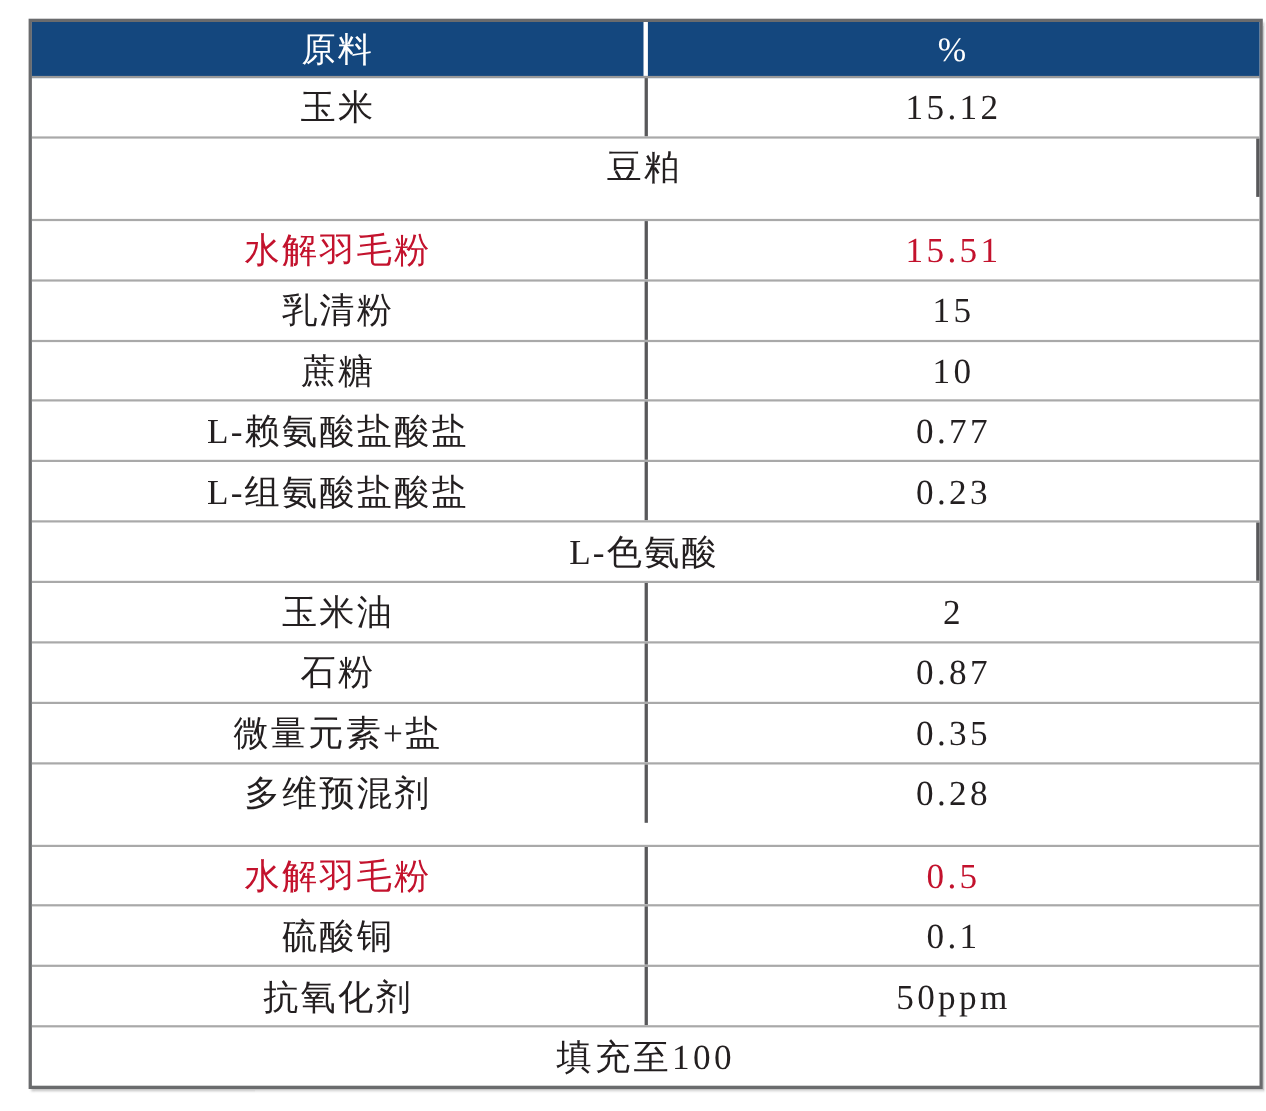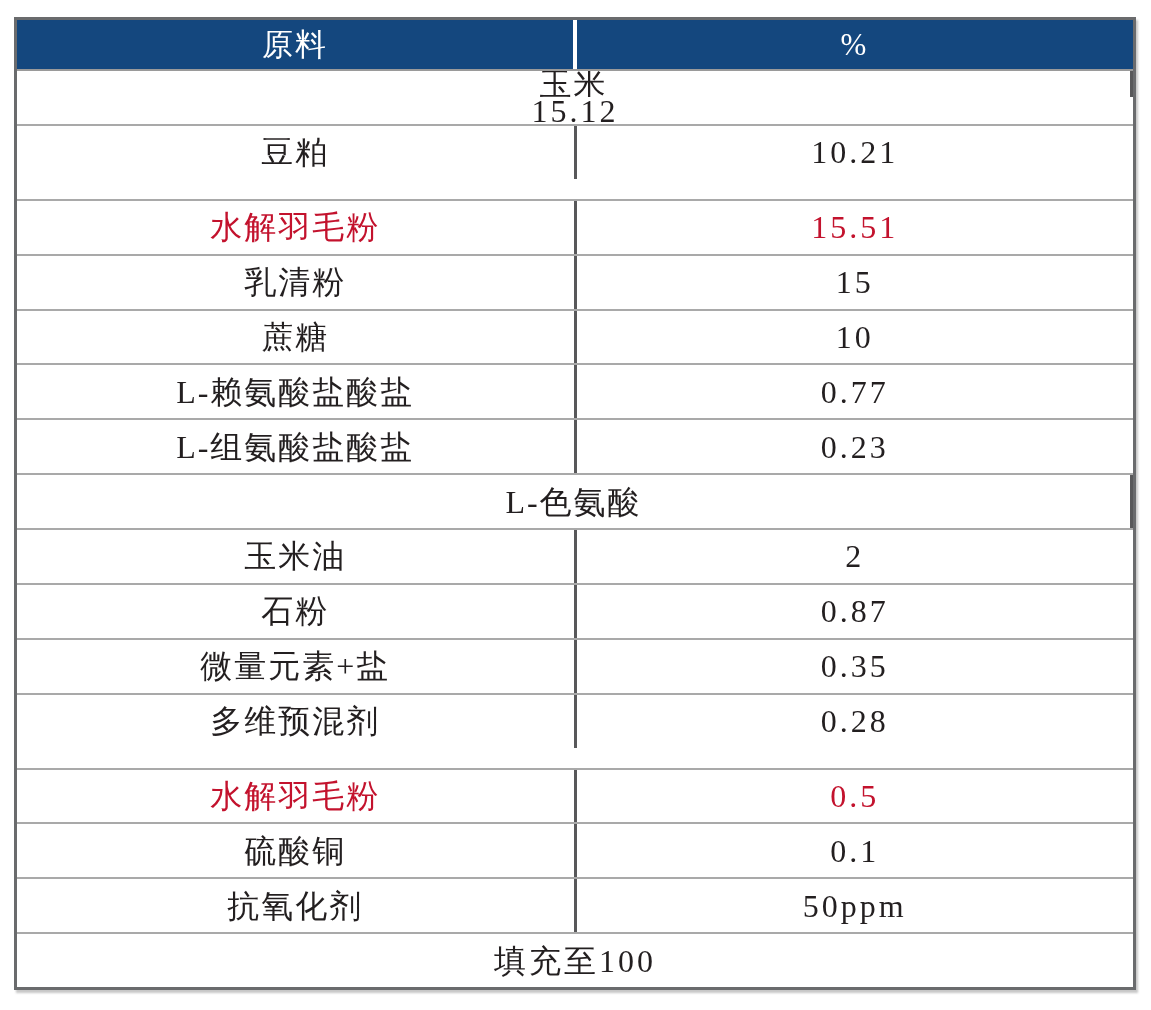--- a/index.html
+++ b/index.html
@@ -21,21 +21,21 @@
   }
   .page {
     position: relative;
     width: 1151px;
     height: 1010px;
     background: var(--page-bg);
     overflow: hidden;
   }
   .feed-table {
     position: absolute;
-    left: 14px;
+    left: 26px;
     top: 17px;
     width: 1122px;
     height: 973px;
     border: 3px solid var(--outer-border);
     background: #ffffff;
     display: flex;
     flex-direction: column;
     box-shadow: 2px 3px 2px rgba(130,130,130,0.45);
   }
   .row {
@@ -57,21 +57,20 @@
     display: flex;
     flex-direction: column;
   }
   .data-row {
     flex: 1 1 0;
     color: var(--body-text);
     border-top: 2px solid var(--row-divider);
   }
   .tbody .data-row:first-child {
     border-top: none;
-    flex-direction: column;
   }
   .data-row.highlight {
     color: var(--highlight-text);
     margin-top: 20px;
   }
   .data-row .name-cell {
     border-right: 3px solid var(--column-divider);
   }
   .cell {
     flex: 1 1 0;
@@ -100,21 +99,20 @@
       <div class="cell name-cell">原料</div>
       <div class="cell value-cell">%</div>
     </div>
     <div class="tbody">
         <div class="row data-row">
     <div class="cell name-cell">玉米</div>
     <div class="cell value-cell">15.12</div>
   </div>
         <div class="row data-row">
     <div class="cell name-cell">豆粕</div>
-    <div class="cell value-cell">10.21</div>
   </div>
         <div class="row data-row highlight">
     <div class="cell name-cell">水解羽毛粉</div>
     <div class="cell value-cell">15.51</div>
   </div>
         <div class="row data-row">
     <div class="cell name-cell">乳清粉</div>
     <div class="cell value-cell">15</div>
   </div>
         <div class="row data-row">

